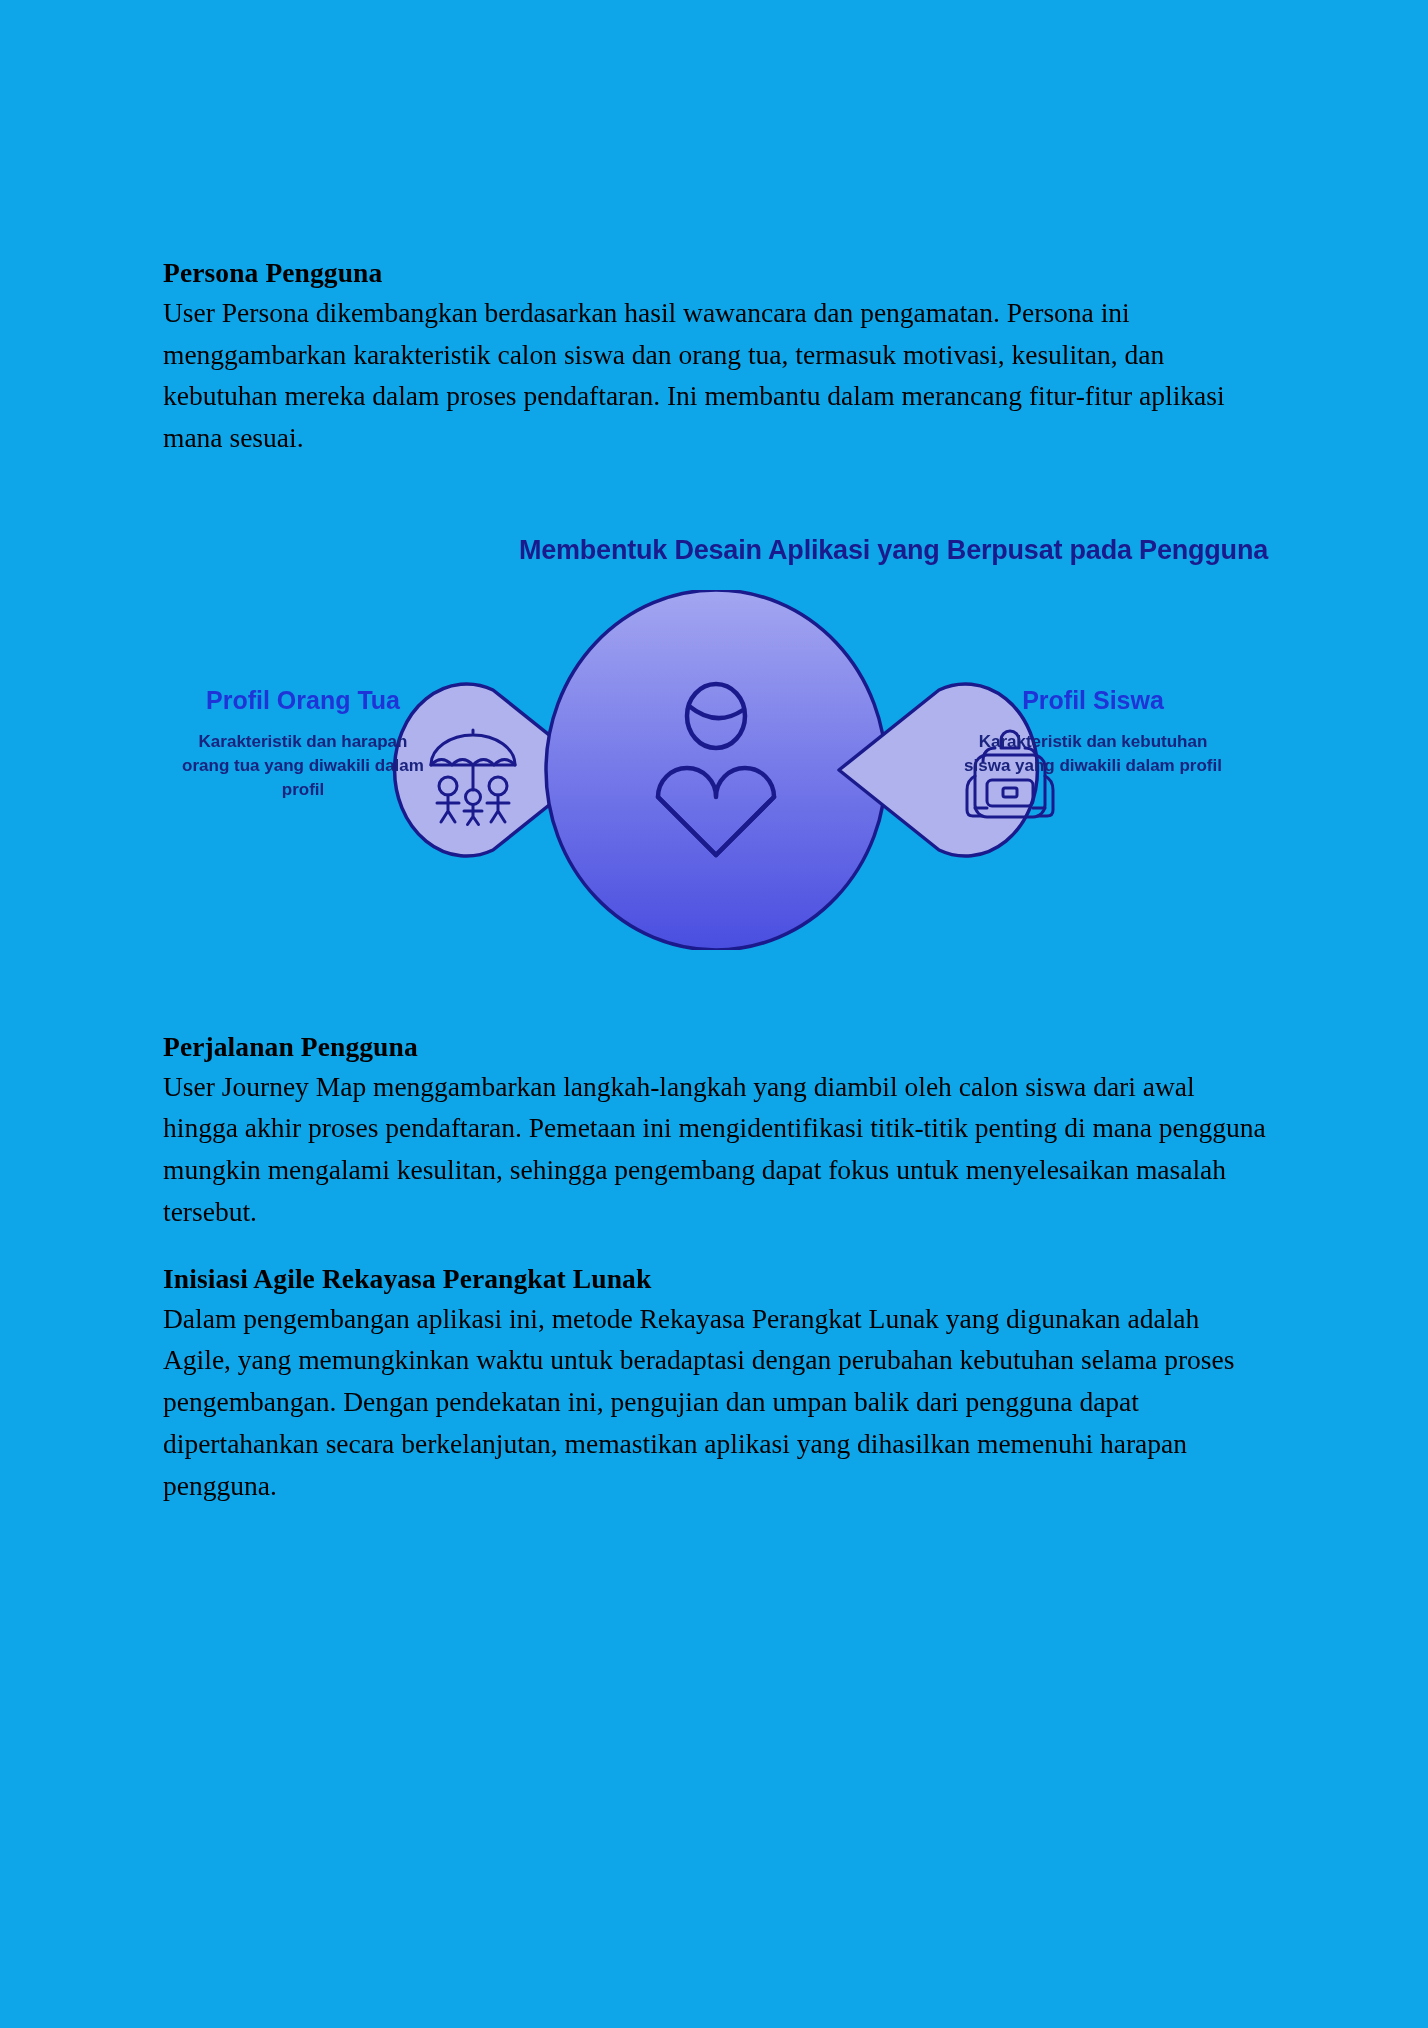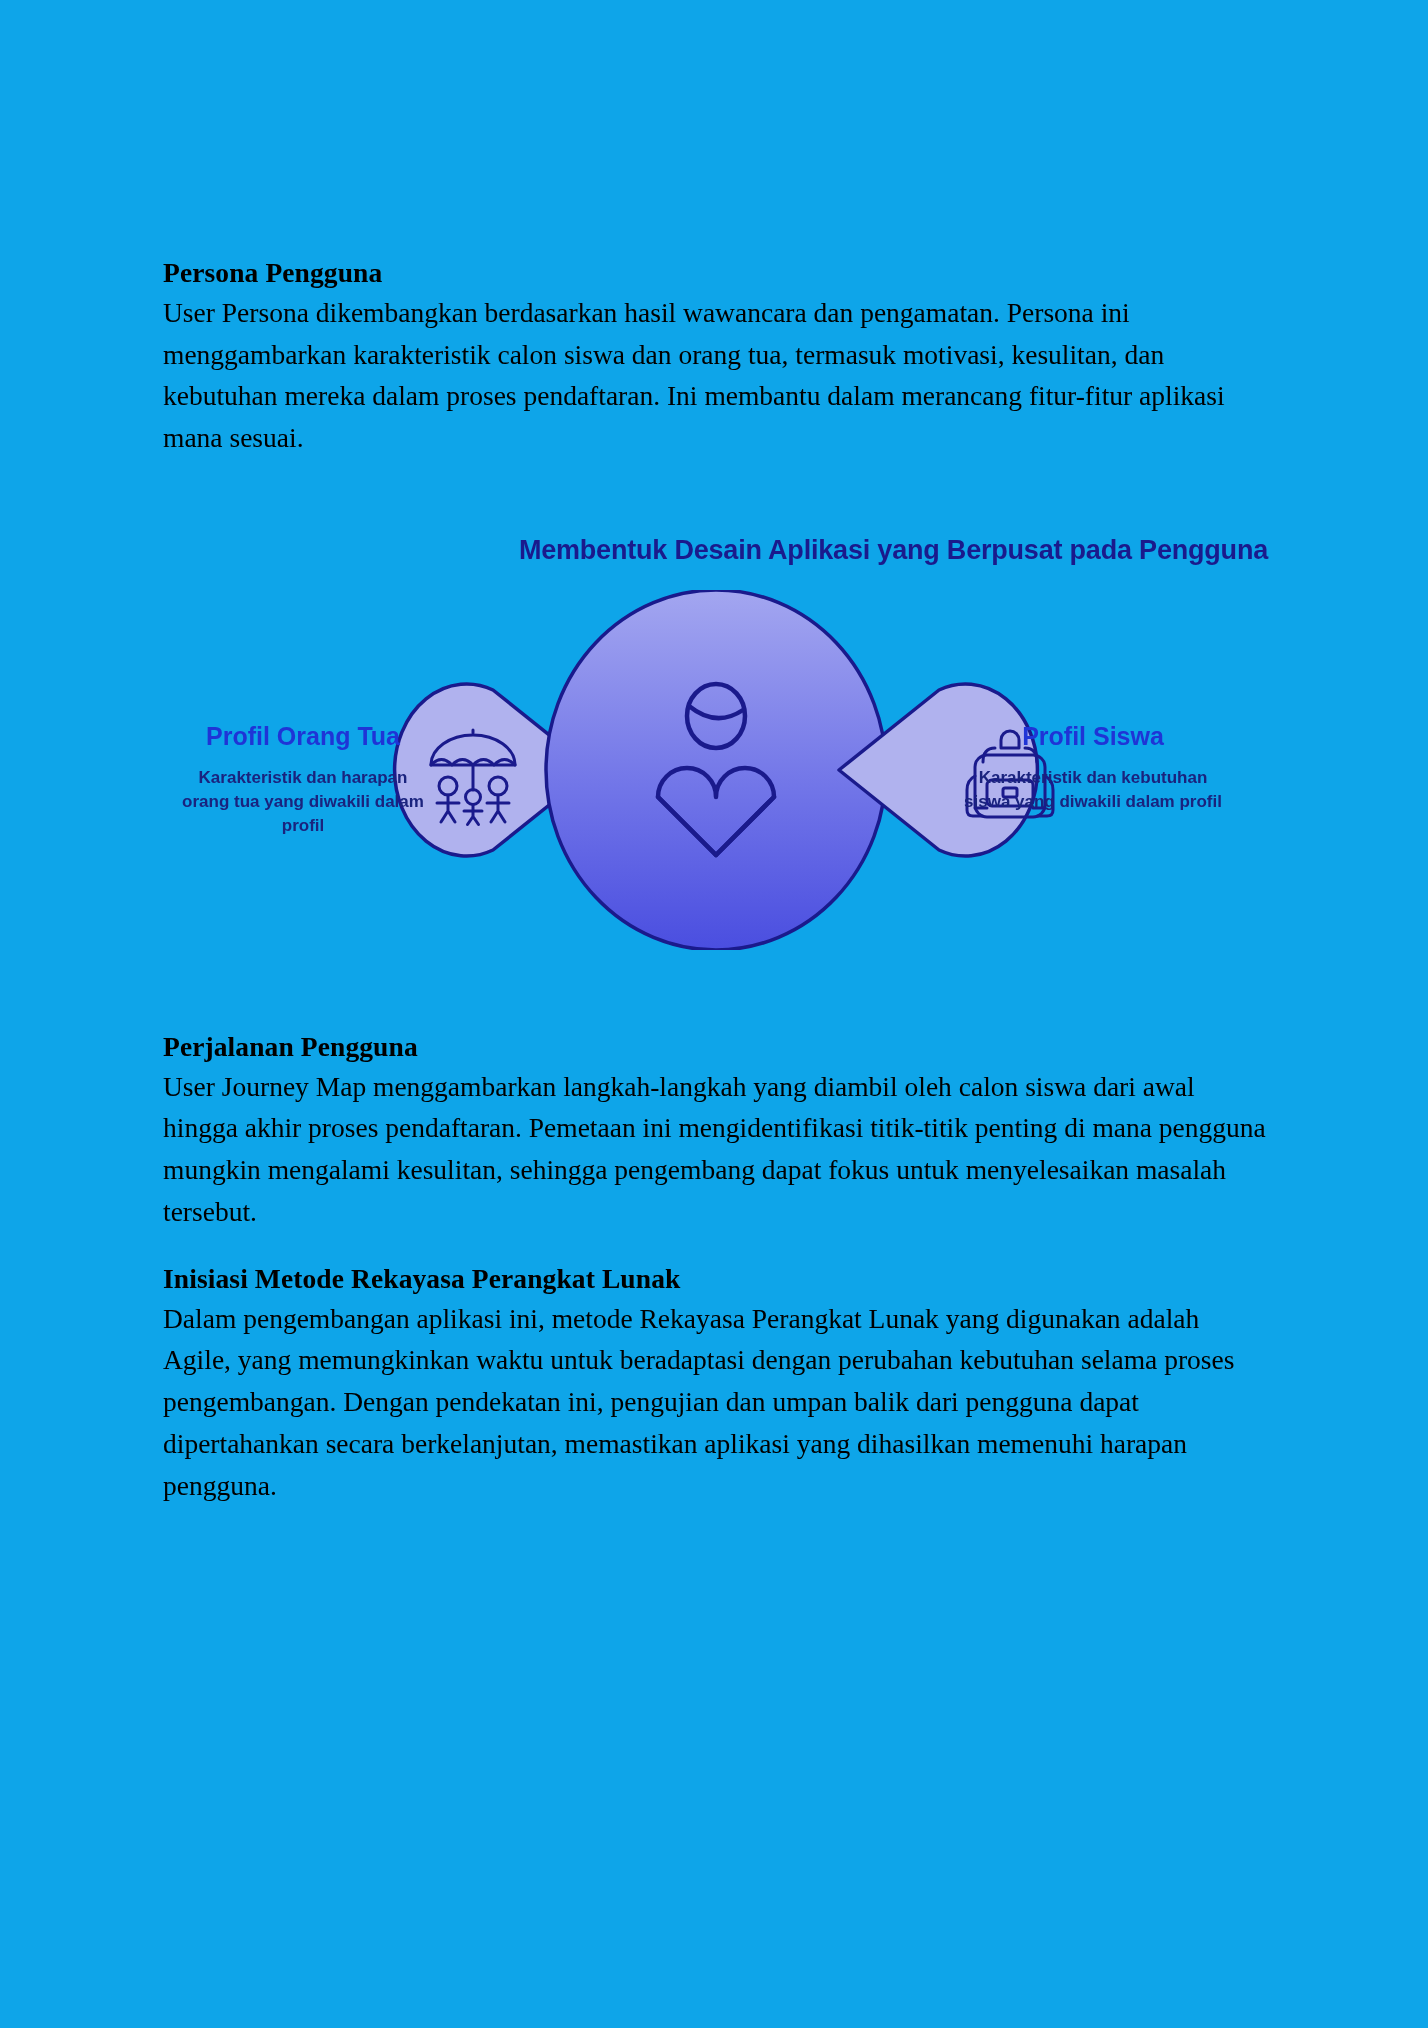--- a/index.html
+++ b/index.html
@@ -92,21 +92,20 @@
   .side-label.left  { left: 10px;  top: 96px; }
   .side-label.right { left: 800px; top: 96px; }
 
   .side-label .title {
     font-family: "Liberation Sans", sans-serif;
     font-weight: bold;
     font-size: 25px;
     color: #1f34d6;
     white-space: nowrap;
     margin-bottom: 15px;
-    margin-top: 36px;
   }
   .side-label .desc {
     font-family: "Liberation Sans", sans-serif;
     font-weight: bold;
     font-size: 17px;
     line-height: 1.42;
     color: #1a237e;
   }
 </style>
 </head>
@@ -219,17 +218,17 @@
       </div>
     </div>
 
     <div class="block-gap-large"></div>
 
     <h2 class="section-heading">Perjalanan Pengguna</h2>
     <p class="body-text">User Journey Map menggambarkan langkah-langkah yang diambil oleh calon siswa dari awal hingga akhir proses pendaftaran. Pemetaan ini mengidentifikasi titik-titik penting di mana pengguna mungkin mengalami kesulitan, sehingga pengembang dapat fokus untuk menyelesaikan masalah tersebut.</p>
 
     <div class="block-gap-small"></div>
 
-    <h2 class="section-heading">Inisiasi Metode Rekayasa Perangkat Lunak</h2>
+    <h2 class="section-heading">Inisiasi Agile Rekayasa Perangkat Lunak</h2>
     <p class="body-text">Dalam pengembangan aplikasi ini, metode Rekayasa Perangkat Lunak yang digunakan adalah Agile, yang memungkinkan waktu untuk beradaptasi dengan perubahan kebutuhan selama proses pengembangan. Dengan pendekatan ini, pengujian dan umpan balik dari pengguna dapat dipertahankan secara berkelanjutan, memastikan aplikasi yang dihasilkan memenuhi harapan pengguna.</p>
 
   </div>
 </div>
 
 </body></html>

